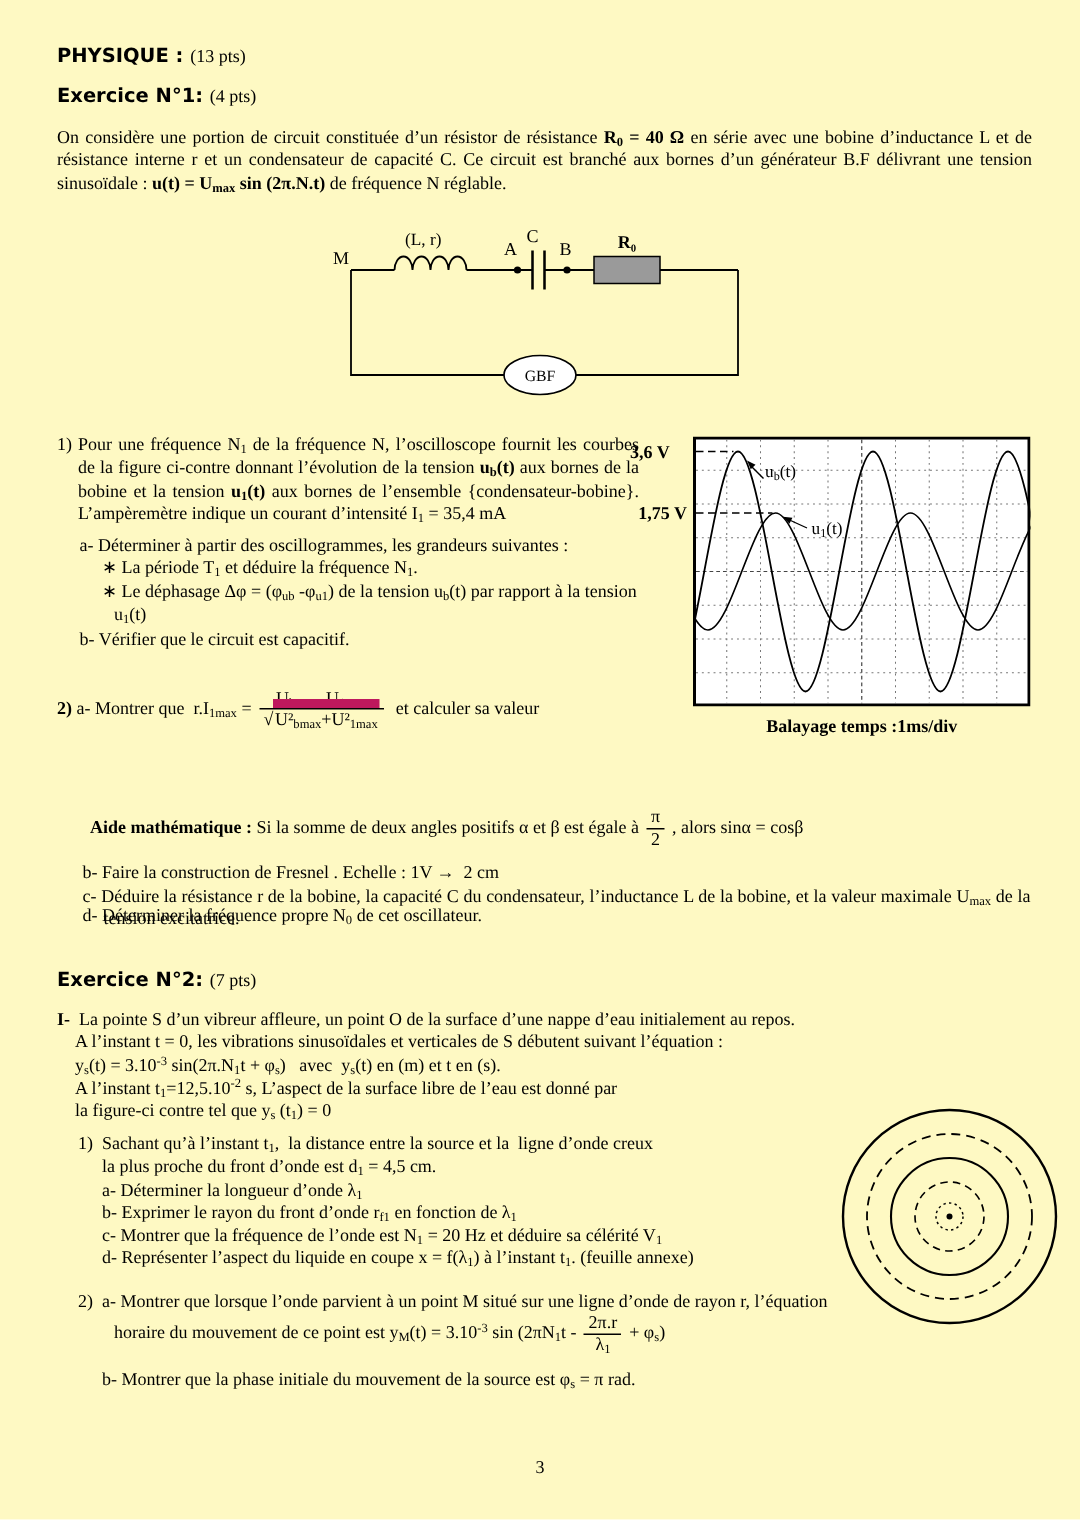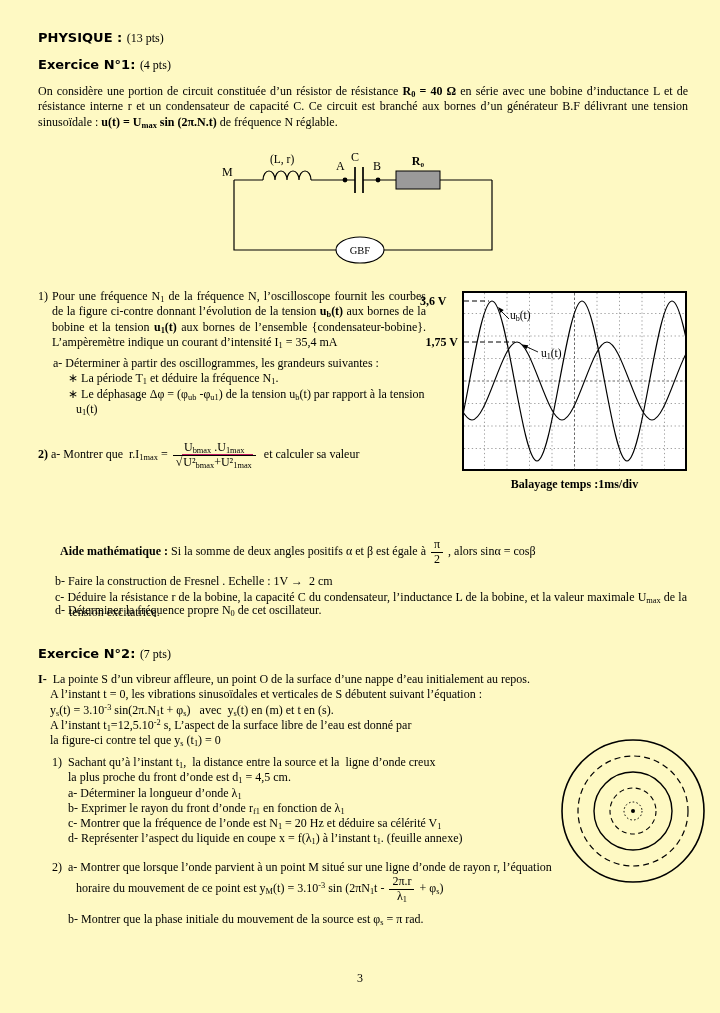--- a/index.html
+++ b/index.html
@@ -18,21 +18,21 @@
   .ind15  { padding-left:15px; }
   .ind16  { padding-left:16px; }
   .ind24  { padding-left:24px; }
   .ind30  { padding-left:30px; }
   .bullet-hang { padding-left:38px; text-indent:-8px; }
   sub { font-size:0.7em; line-height:0; vertical-align:-0.25em; }
   sup { font-size:0.7em; line-height:0; vertical-align:0.5em; }
   .frac { display:inline-block; vertical-align:middle; text-align:center; line-height:1.15; padding:0 2px; }
   .frac .num { display:block; padding:0 3px; }
   .frac .den { display:block; border-top:1px solid #000; padding:0 3px; }
-  .rad { border-top:1px solid #be185d; padding:0 1px; }
+  .rad { border-top:6px solid #be185d; padding:0 1px; }
   .vlabel { position:absolute; font-weight:bold; }
   .scope-label { position:absolute; font-size:11.5px; background:transparent; }
   .caption { position:absolute; font-weight:bold; text-align:center; }
   svg text { font-family:"Liberation Serif", serif; }
 </style>
 </head>
 <body>
 
 <div class="page">
 
@@ -66,20 +66,21 @@
       <text x="210" y="15" font-size="12" font-weight="bold" text-anchor="middle">R₀</text>
       <text x="152" y="104" font-size="10.5" text-anchor="middle">GBF</text>
     </svg>
   </div>
 
   <div class="abs" style="left:38px;top:289px;width:388px">
     <div class="justify hang">1) Pour une fréquence N<sub>1</sub> de la fréquence N, l’oscilloscope fournit les courbes de la figure ci-contre donnant l’évolution de la tension <b>u<sub>b</sub>(t)</b> aux bornes de la bobine et la tension <b>u<sub>1</sub>(t)</b> aux bornes de l’ensemble {condensateur-bobine}. L’ampèremètre indique un courant d’intensité I<sub>1</sub> = 35,4 mA</div>
     <div class="ind15" style="margin-top:6px">a- Déterminer à partir des oscillogrammes, les grandeurs suivantes :</div>
     <div class="ind30">∗ La période T<sub>1</sub> et déduire la fréquence N<sub>1</sub>.</div>
     <div class="bullet-hang">∗ Le déphasage Δφ = (φ<sub>ub</sub> -φ<sub>u1</sub>) de la tension u<sub>b</sub>(t) par rapport à la tension u<sub>1</sub>(t)</div>
+    <div class="ind15" style="margin-top:2px">b- Vérifier que le circuit est capacitif.</div>
     <div style="margin-top:24px"><b>2)</b> a- Montrer que&nbsp; r.I<sub>1max</sub> = <span class="frac"><span class="num">U<sub>bmax</sub> .U<sub>1max</sub></span><span class="den">√<span class="rad">U²<sub>bmax</sub>+U²<sub>1max</sub></span></span></span> &nbsp;et calculer sa valeur</div>
   </div>
 
   <div class="abs" style="left:462px;top:291px">
     <svg width="225" height="180" viewBox="0 0 225 180">
       <rect x="1" y="1" width="223" height="178" fill="#ffffff" stroke="#000" stroke-width="2"></rect>
       <g stroke="#777" stroke-width="0.7" stroke-dasharray="1.3,2.6">
         <line x1="22.5" y1="2" x2="22.5" y2="178"></line>
         <line x1="45" y1="2" x2="45" y2="178"></line>
         <line x1="67.5" y1="2" x2="67.5" y2="178"></line>

